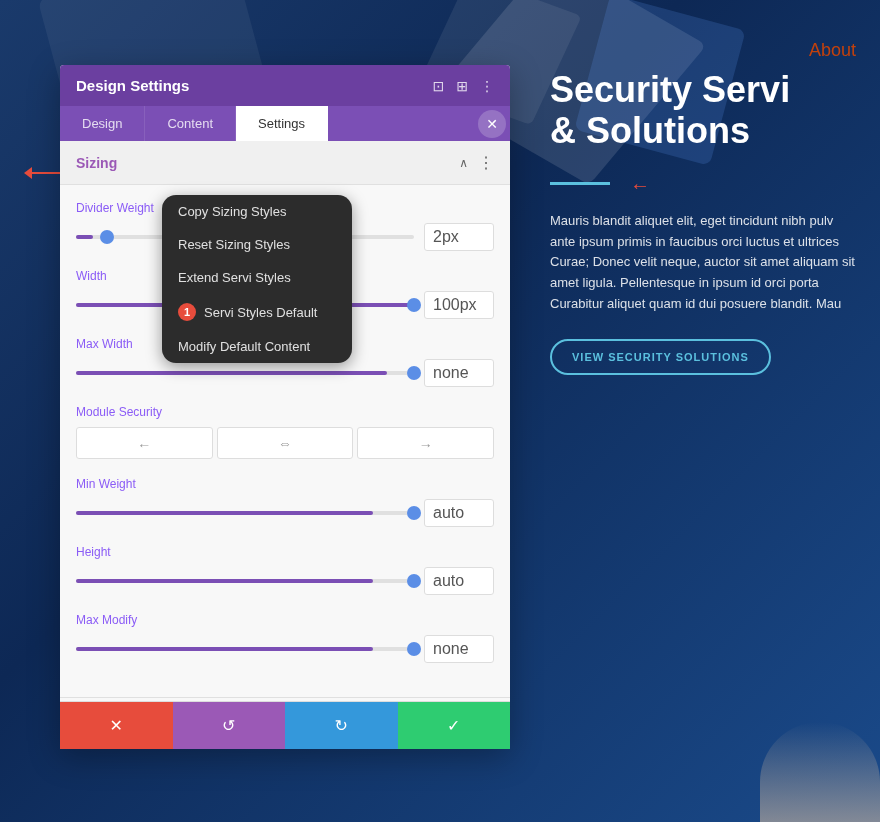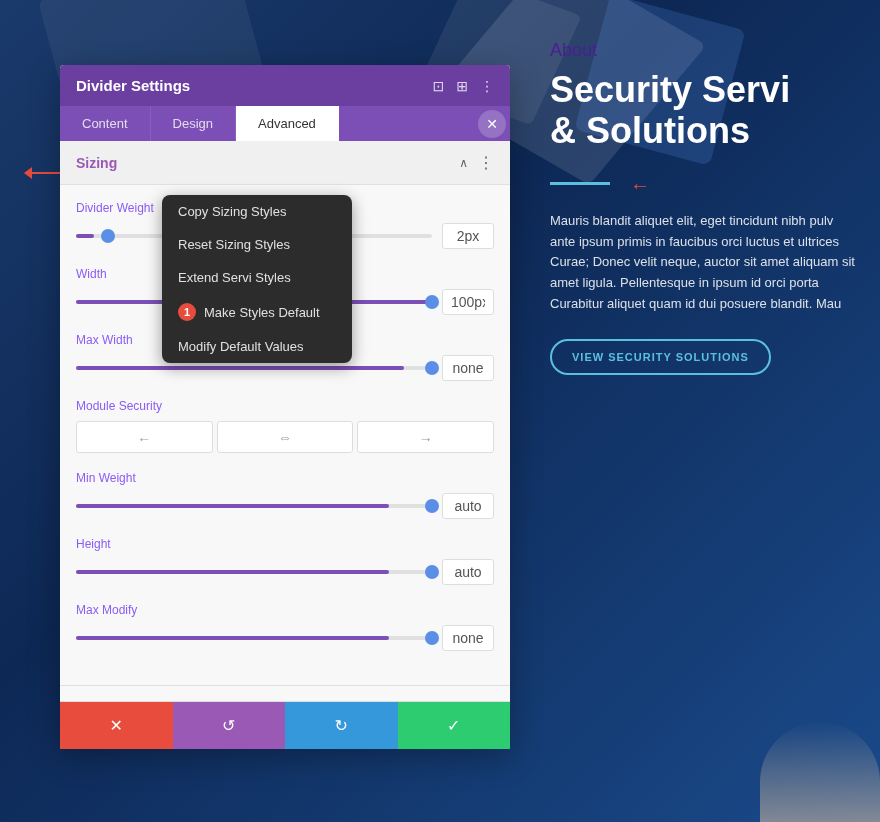--- a/index.html
+++ b/index.html
@@ -63,24 +63,25 @@
     .right-content {
       position: absolute;
       left: 520px;
       top: 0;
       right: 0;
       bottom: 0;
       padding: 40px 24px 24px 30px;
     }
 
     .about-label {
-      color: #4c1d95;
+      color: #c2410c;
       font-size: 18px;
       font-weight: 400;
       margin-bottom: 8px;
+      text-align: right;
     }
 
     .security-title {
       color: #ffffff;
       font-size: 36px;
       font-weight: 700;
       line-height: 1.15;
       margin-bottom: 20px;
     }
 
@@ -333,28 +334,27 @@
       border-radius: 50%;
       cursor: pointer;
     }
 
     .slider-thumb.at-start {
       left: 5%;
       right: auto;
     }
 
     .value-input {
-      width: 52px;
+      width: 70px;
       border: 1px solid #ddd;
       border-radius: 3px;
       padding: 4px 8px;
-      font-size: 14px;
+      font-size: 16px;
       color: #555;
       background: #fff;
-      text-align: center;
     }
 
     
     .alignment-row {
       display: flex;
       gap: 4px;
     }
 
     .align-btn {
       flex: 1;
@@ -406,21 +406,21 @@
     .footer-btn.undo { background: #9b59b6; color: #fff; }
     .footer-btn.redo { background: #3498db; color: #fff; }
     .footer-btn.confirm { background: #2ecc71; color: #fff; }
 
     
     .context-menu {
       position: absolute;
       left: 162px;
       top: 195px;
       background: #2c2c2c;
-      border-radius: 8px;
+      border-radius: 14px;
       overflow: hidden;
       z-index: 20;
       min-width: 190px;
       box-shadow: 0 4px 16px rgba(0,0,0,0.4);
     }
 
     .menu-item {
       padding: 9px 16px;
       font-size: 13px;
       color: #e0e0e0;
@@ -477,37 +477,37 @@
   <div class="person-silhouette"></div>
 </div>
 
 <div class="red-indicator">
   <div class="red-arrow-left"></div>
 </div>
 
 <div class="settings-panel">
 
   <div class="panel-header">
-    <span class="panel-title">Divider Settings</span>
+    <span class="panel-title">Design Settings</span>
     <div class="panel-header-icons">
       <span class="header-icon">⊡</span>
       <span class="header-icon">⊞</span>
       <span class="header-icon">⋮</span>
     </div>
   </div>
 
   <div class="panel-tabs">
     <div class="tab-item">
+      <span>Design</span>
+    </div>
+    <div class="tab-item">
       <span>Content</span>
     </div>
-    <div class="tab-item">
-      <span>Design</span>
-    </div>
     <div class="tab-item active">
-      <span>Advanced</span>
+      <span>Settings</span>
     </div>
     <div class="tab-close">✕</div>
   </div>
 
   <div class="panel-content">
 
     <div class="section-header">
       <span class="section-title">Sizing</span>
       <div class="section-actions">
         <span class="chevron-icon">∧</span>
@@ -626,18 +626,18 @@
     <span>Copy Sizing Styles</span>
   </div>
   <div class="menu-item">
     <span>Reset Sizing Styles</span>
   </div>
   <div class="menu-item">
     <span>Extend Servi Styles</span>
   </div>
   <div class="menu-item">
     <span class="badge">1</span>
-    <span>Make Styles Default</span>
+    <span>Servi Styles Default</span>
   </div>
   <div class="menu-item">
-    <span>Modify Default Values</span>
+    <span>Modify Default Content</span>
   </div>
 </div>
 
 </body></html>

